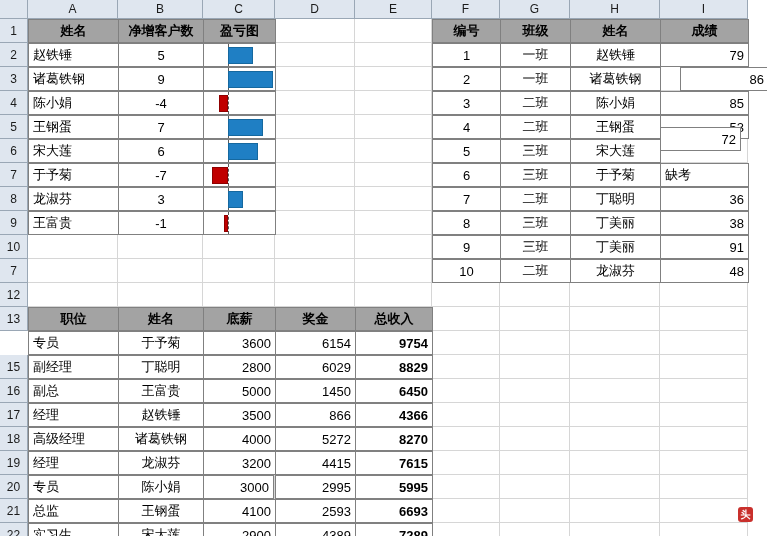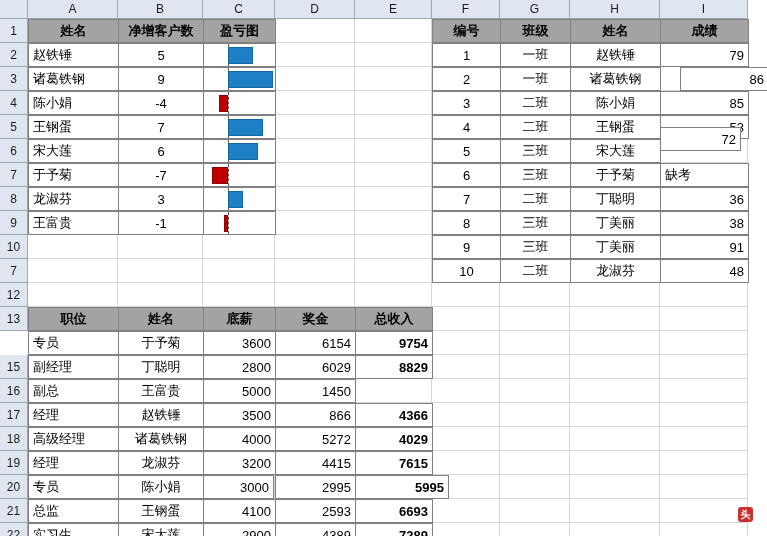--- a/index.html
+++ b/index.html
@@ -478,40 +478,41 @@
     <div class="cell bordered bold rgt" style="left: 355px; top: 331px; width: 78px;">9754</div>
     <div class="cell bordered lft" style="left: 28px; top: 355px; width: 91px;">副经理</div>
     <div class="cell bordered ctr" style="left: 118px; top: 355px; width: 86px;">丁聪明</div>
     <div class="cell bordered rgt" style="left: 203px; top: 355px; width: 73px;">2800</div>
     <div class="cell bordered rgt" style="left: 275px; top: 355px; width: 81px;">6029</div>
     <div class="cell bordered bold rgt" style="left: 355px; top: 355px; width: 78px;">8829</div>
     <div class="cell bordered lft" style="left: 28px; top: 379px; width: 91px;">副总</div>
     <div class="cell bordered ctr" style="left: 118px; top: 379px; width: 86px;">王富贵</div>
     <div class="cell bordered rgt" style="left: 203px; top: 379px; width: 73px;">5000</div>
     <div class="cell bordered rgt" style="left: 275px; top: 379px; width: 81px;">1450</div>
+    <div class="cell bordered bold rgt" style="left: 355px; top: 379px; width: 78px;">6450</div>
     <div class="cell bordered lft" style="left: 28px; top: 403px; width: 91px;">经理</div>
     <div class="cell bordered ctr" style="left: 118px; top: 403px; width: 86px;">赵铁锤</div>
     <div class="cell bordered rgt" style="left: 203px; top: 403px; width: 73px;">3500</div>
     <div class="cell bordered rgt" style="left: 275px; top: 403px; width: 81px;">866</div>
     <div class="cell bordered bold rgt" style="left: 355px; top: 403px; width: 78px; text-align: center;">4366</div>
     <div class="cell bordered lft" style="left: 28px; top: 427px; width: 91px;">高级经理</div>
     <div class="cell bordered ctr" style="left: 118px; top: 427px; width: 86px;">诸葛铁钢</div>
     <div class="cell bordered rgt" style="left: 203px; top: 427px; width: 73px;">4000</div>
     <div class="cell bordered rgt" style="left: 275px; top: 427px; width: 81px;">5272</div>
-    <div class="cell bordered bold rgt" style="left: 355px; top: 427px; width: 78px;">4029</div>
+    <div class="cell bordered bold rgt" style="left: 355px; top: 427px; width: 78px;">8270</div>
     <div class="cell bordered lft" style="left: 28px; top: 451px; width: 91px;">经理</div>
     <div class="cell bordered ctr" style="left: 118px; top: 451px; width: 86px;">龙淑芬</div>
     <div class="cell bordered rgt" style="left: 203px; top: 451px; width: 73px;">3200</div>
     <div class="cell bordered rgt" style="left: 275px; top: 451px; width: 81px;">4415</div>
     <div class="cell bordered bold rgt" style="left: 355px; top: 451px; width: 78px;">7615</div>
     <div class="cell bordered lft" style="left: 28px; top: 475px; width: 91px;">专员</div>
     <div class="cell bordered ctr" style="left: 118px; top: 475px; width: 86px;">陈小娟</div>
     <div class="cell bordered rgt" style="left: 203px; top: 475px; width: 71px;">3000</div>
     <div class="cell bordered rgt" style="left: 275px; top: 475px; width: 81px;">2995</div>
-    <div class="cell bordered bold rgt" style="left: 355px; top: 475px; width: 94px;">5995</div>
+    <div class="cell bordered bold rgt" style="left: 355px; top: 475px; width: 78px;">5995</div>
     <div class="cell bordered lft" style="left: 28px; top: 499px; width: 91px;">总监</div>
     <div class="cell bordered ctr" style="left: 118px; top: 499px; width: 86px;">王钢蛋</div>
     <div class="cell bordered rgt" style="left: 203px; top: 499px; width: 73px;">4100</div>
     <div class="cell bordered rgt" style="left: 275px; top: 499px; width: 81px;">2593</div>
     <div class="cell bordered bold rgt" style="left: 355px; top: 499px; width: 78px;">6693</div>
     <div class="cell bordered lft" style="left: 28px; top: 523px; width: 91px;">实习生</div>
     <div class="cell bordered ctr" style="left: 118px; top: 523px; width: 86px;">宋大莲</div>
     <div class="cell bordered rgt" style="left: 203px; top: 523px; width: 73px;">2900</div>
     <div class="cell bordered rgt" style="left: 275px; top: 523px; width: 81px;">4389</div>
     <div class="cell bordered bold rgt" style="left: 355px; top: 523px; width: 78px;">7289</div>

